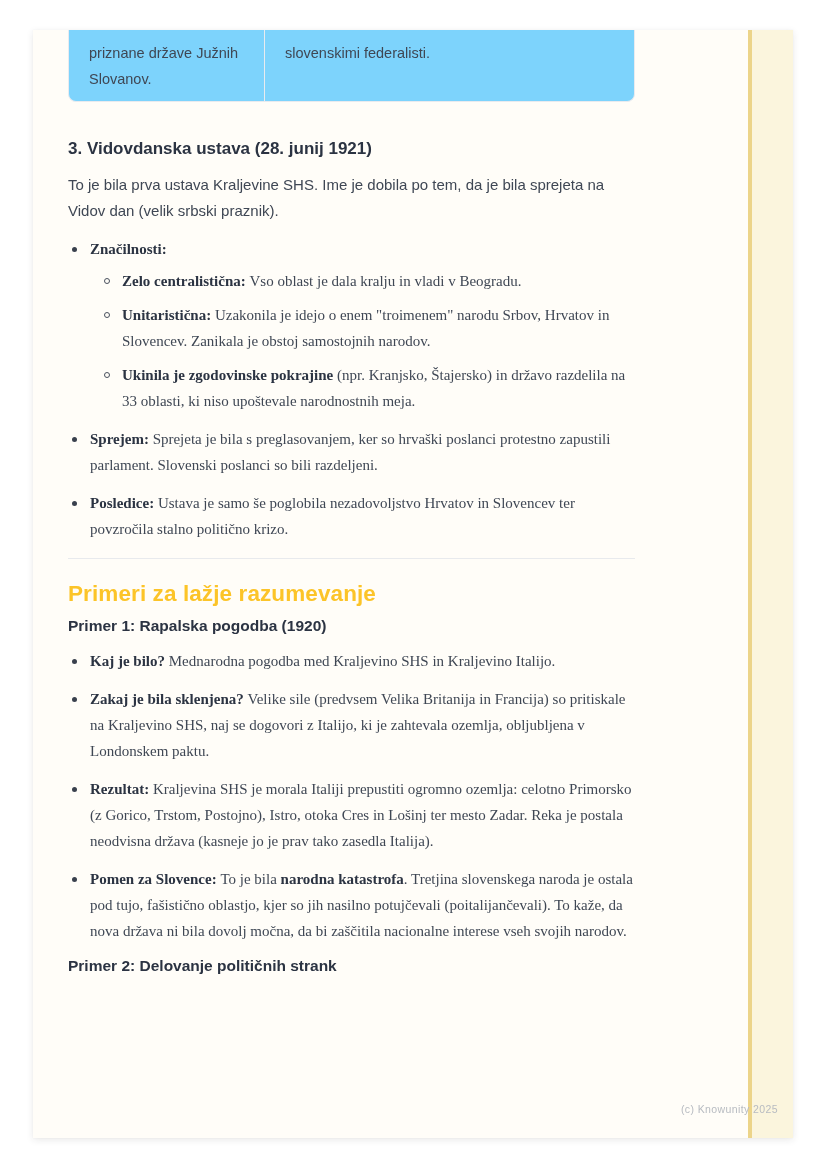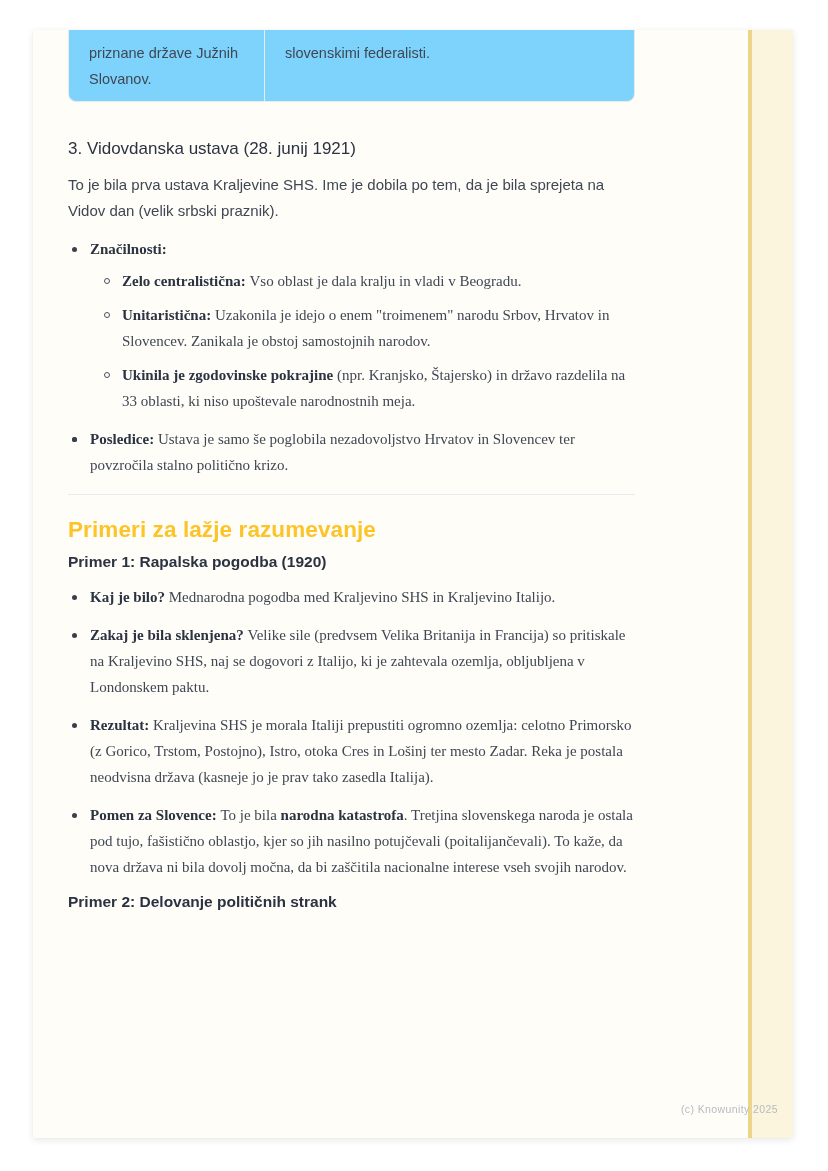--- a/index.html
+++ b/index.html
@@ -34,21 +34,21 @@
     overflow: hidden;
   }
   .tbl-cell {
     padding: 10px 20px 0 20px;
     font-size: 14.5px; line-height: 26px; color: #3f4754;
   }
   .tbl-cell.left  { width: 196px; border-right: 1px solid #e9ebef; }
   .tbl-cell.right { flex: 1; }
   
   .h3 {
-    margin-top: 36px; font-size: 17px; font-weight: 400; color: #2b3342;
+    margin-top: 36px; font-size: 17px; font-weight: 700; color: #2b3342;
     line-height: 22px;
   }
   .para {
     margin-top: 12px; font-size: 15px; line-height: 26px; color: #3f4754;
   }
   ul { list-style: none; }
   ul.l1 { margin-top: 12px; font-family: Liberation Serif, serif; }
   li { position: relative; font-size: 15px; line-height: 26px; color: #3f4754; }
   li.li1 { padding-left: 22px; margin-bottom: 12px; }
   li.li1 > .marker {
@@ -114,20 +114,21 @@
             <span><b>Unitaristična: </b>Uzakonila je idejo o enem "troimenem" narodu Srbov, Hrvatov in Slovencev. Zanikala je obstoj samostojnih narodov.</span>
           </li>
           <li class="li2">
             <span class="marker"></span>
             <span><b>Ukinila je zgodovinske pokrajine</b> (npr. Kranjsko, Štajersko) in državo razdelila na 33 oblasti, ki niso upoštevale narodnostnih meja.</span>
           </li>
         </ul>
       </li>
       <li class="li1">
         <span class="marker"></span>
+        <span><b>Sprejem: </b>Sprejeta je bila s preglasovanjem, ker so hrvaški poslanci protestno zapustili parlament. Slovenski poslanci so bili razdeljeni.</span>
       </li>
       <li class="li1">
         <span class="marker"></span>
         <span><b>Posledice: </b>Ustava je samo še poglobila nezadovoljstvo Hrvatov in Slovencev ter povzročila stalno politično krizo.</span>
       </li>
     </ul>
 
     <hr class="divider">
 
     <h2 class="h2-yellow">Primeri za lažje razumevanje</h2>

